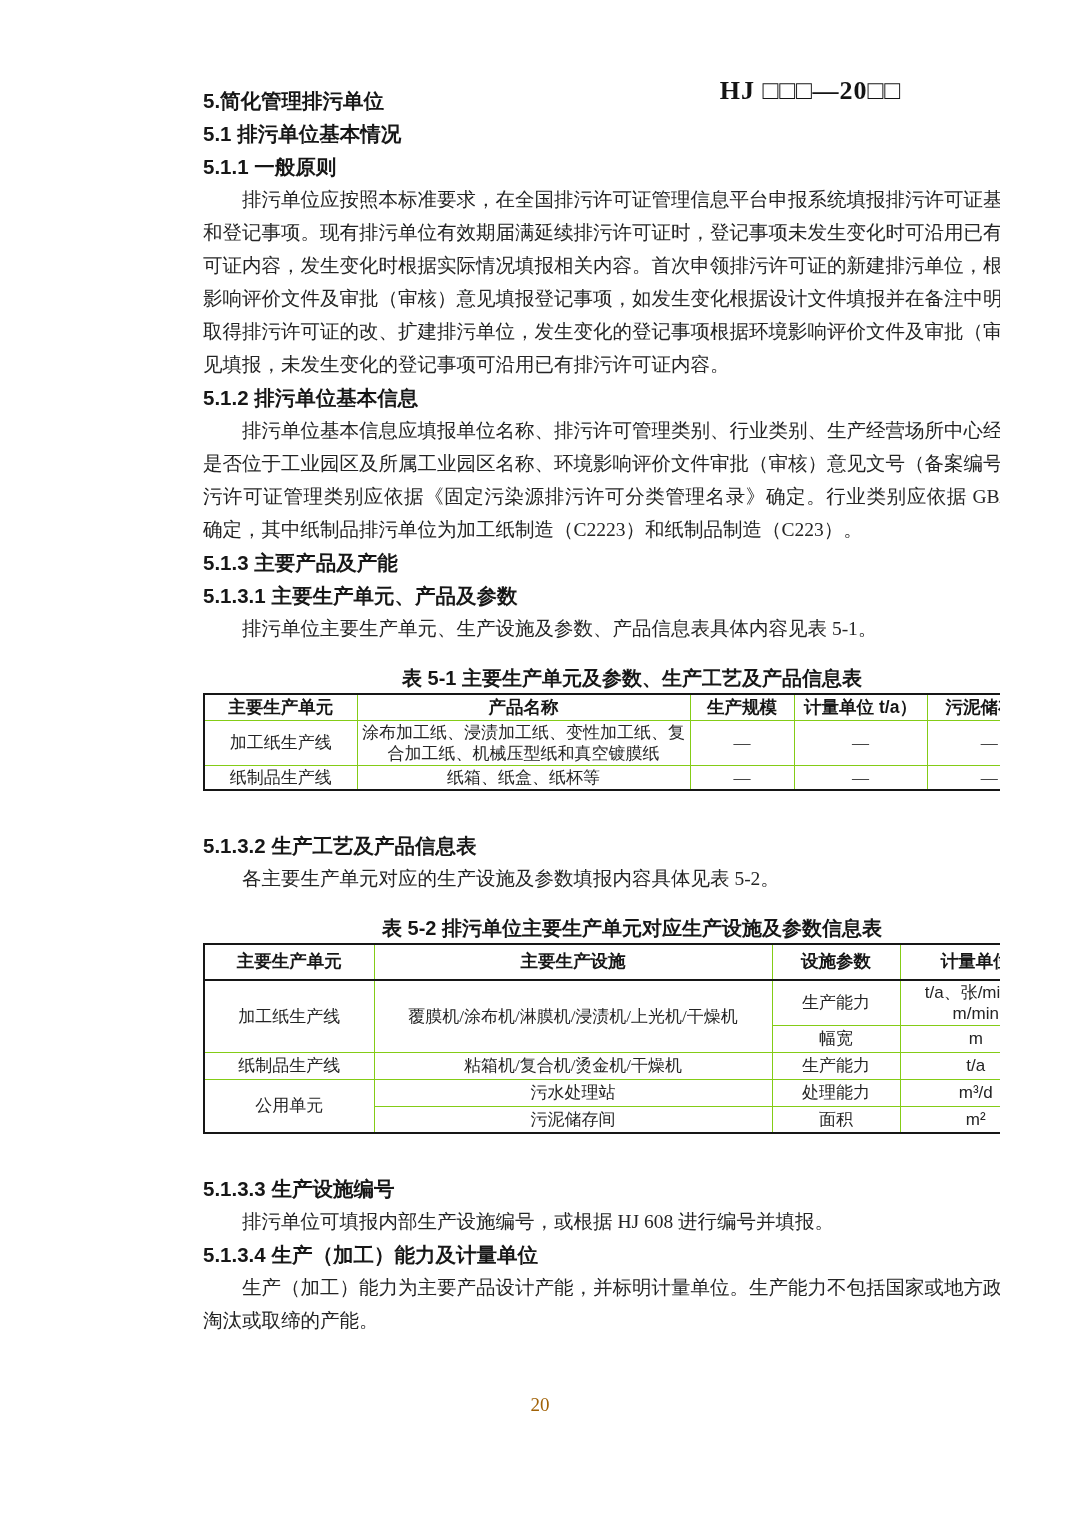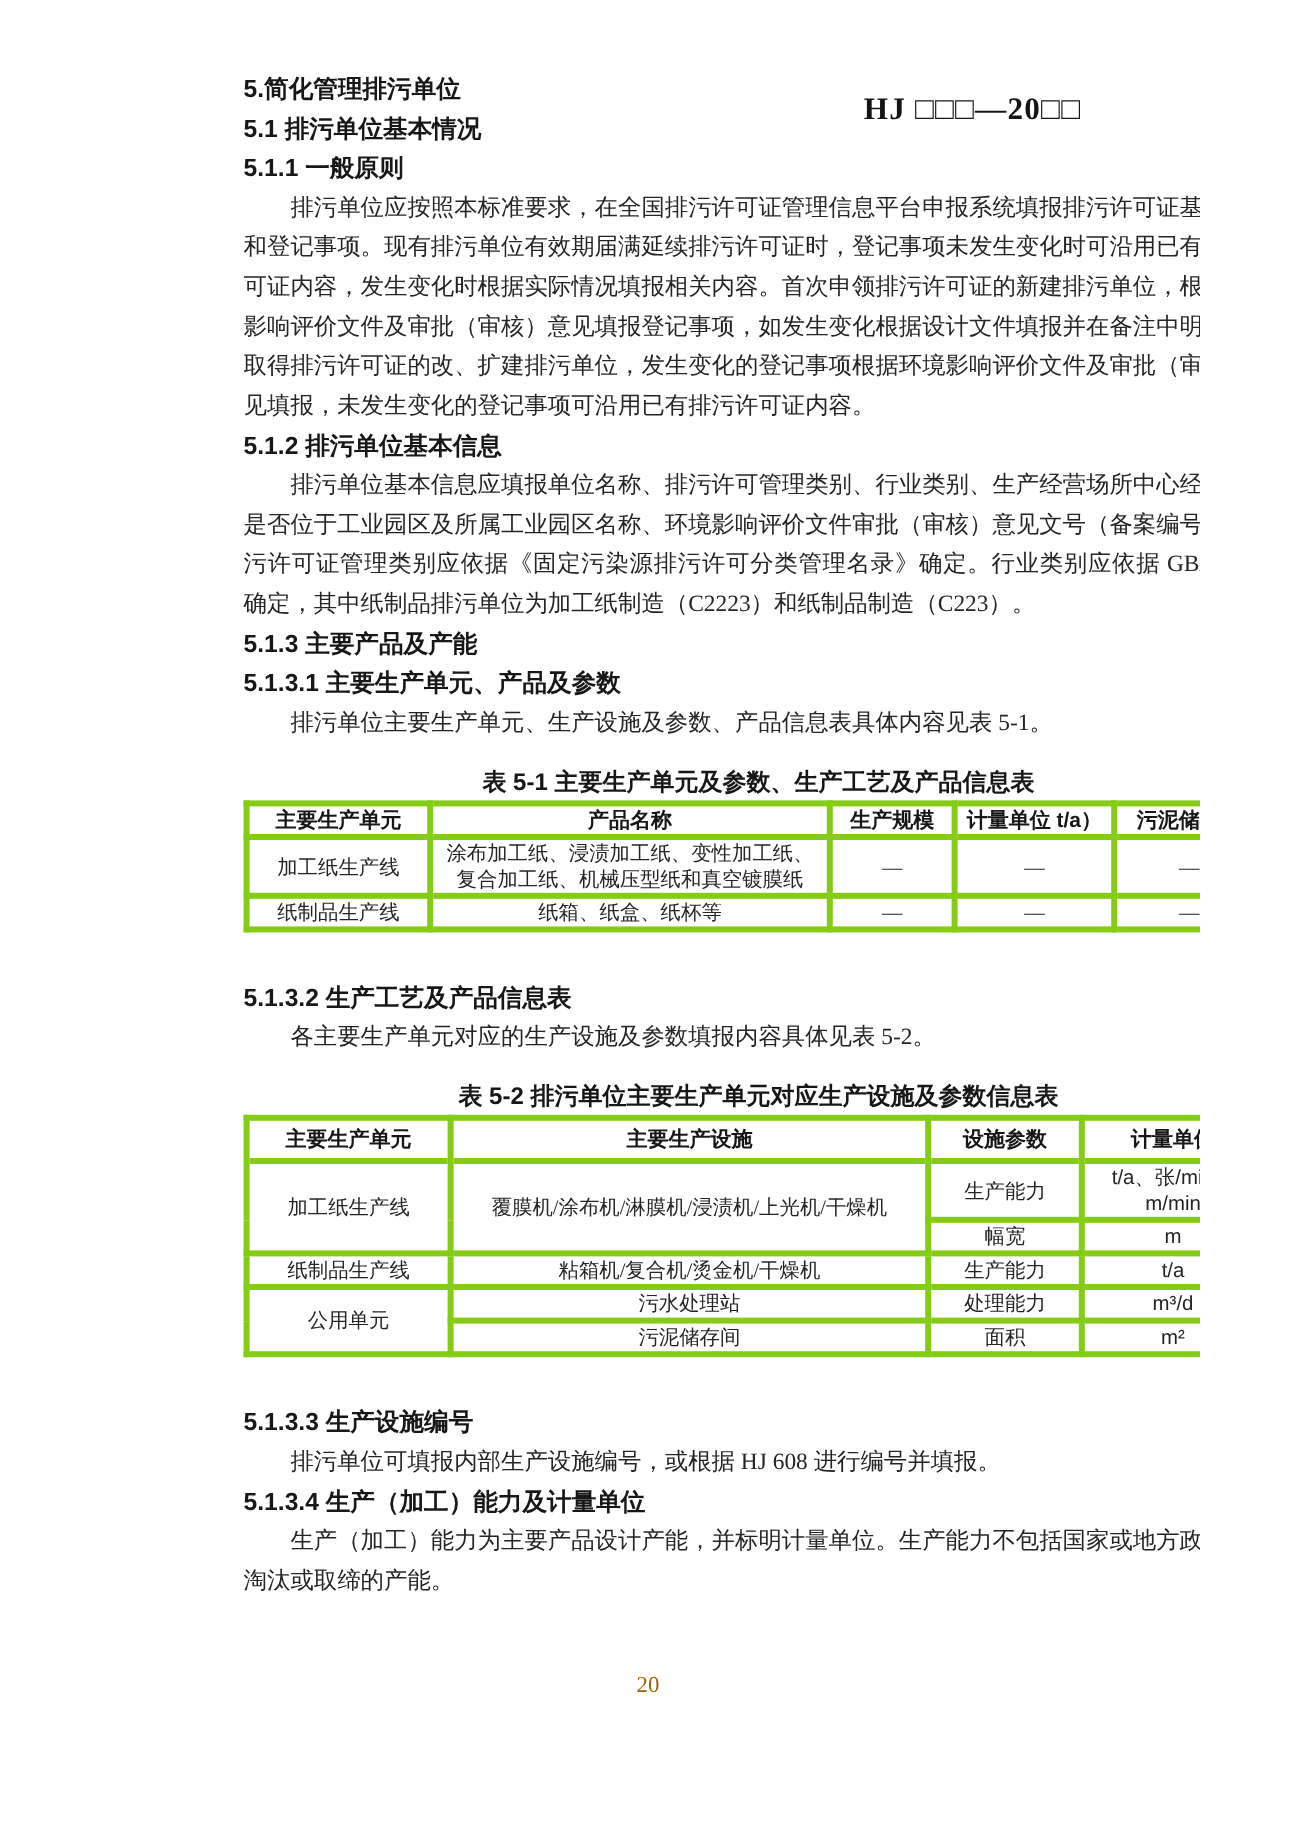--- a/index.html
+++ b/index.html
@@ -22,21 +22,21 @@
     font-weight: bold;
     font-size: 26px;
     letter-spacing: 1px;
     color: #141414;
   }
   .content {
     position: absolute;
     top: 0;
     left: 123px;
     width: 858px;
-    padding-top: 58px;
+    padding-top: 84px;
   }
   .hd {
     font-family: "Liberation Sans", sans-serif;
     font-weight: bold;
     font-size: 20.5px;
     line-height: 33px;
     color: #171717;
     text-align: left;
   }
   .para {
@@ -57,21 +57,21 @@
   }
   table.tbl {
     width: 848px;
     border-collapse: collapse;
     table-layout: fixed;
     border: 2px solid #161616;
     margin-top: 2px;
     margin-bottom: 38px;
   }
   .tbl th, .tbl td {
-    border: 5px solid #84cc16;
+    border: 1px solid #84cc16;
     text-align: center;
     vertical-align: middle;
     font-size: 17px;
     line-height: 21px;
     padding: 1px 4px;
     color: #242424;
     overflow: hidden;
   }
   .tbl th {
     font-family: "Liberation Sans", sans-serif;

